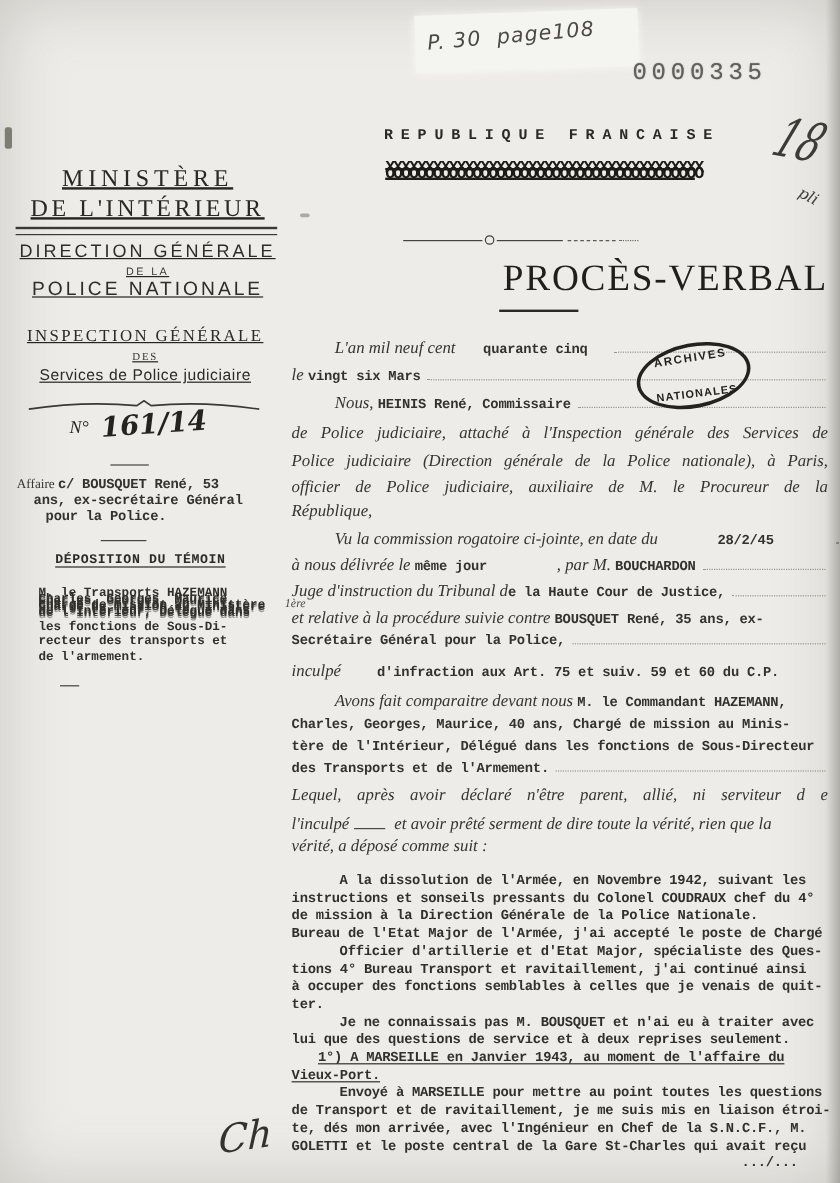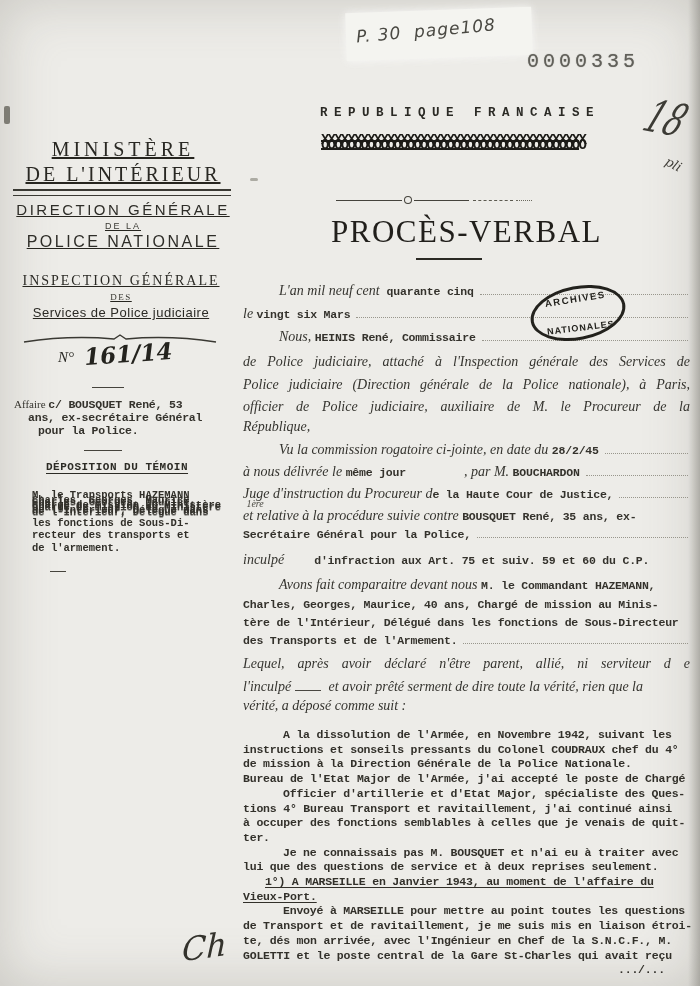--- a/index.html
+++ b/index.html
@@ -60,21 +60,21 @@
   .affaire{left:14px;top:398px;width:228px;}
   .pf{font-size:11px;color:#35342e;}
   .deposition-label{left:46px;top:461px;font-family:"Liberation Mono",monospace;font-weight:bold;
                     font-size:11px;letter-spacing:.5px;color:#2c2b25;text-decoration:underline;
                     text-underline-offset:3px;}
   .witness{left:32px;top:489px;width:208px;}
   .wline{font-family:"Liberation Mono",monospace;font-weight:bold;font-size:10.5px;
          line-height:12.5px;color:#312f29;white-space:pre;}
   .wline.ovl{margin-top:-7.5px;text-shadow:0 1.5px 0 rgba(45,43,38,.85),0 3px 0 rgba(45,43,38,.4);}
   
-  .title{left:243px;top:214px;width:447px;text-align:center;font-size:31px;
+  .title{left:243px;top:214px;width:447px;text-align:right;font-size:31px;
          letter-spacing:1.5px;color:#211f1b;}
   .title-rule{left:416px;top:258px;width:66px;height:2px;background:#2b2a24;}
   .form-lines{left:243px;top:283px;width:447px;}
   .fline{display:flex;align-items:baseline;white-space:pre;}
   .fline.just{display:block;text-align:justify;text-align-last:justify;white-space:normal;}
   .p{font-family:"Liberation Serif",serif;font-style:italic;font-size:14px;color:#35342f;}
   .t{font-family:"Liberation Mono",monospace;font-weight:bold;font-size:11.5px;
      letter-spacing:-.2px;color:#34322c;}
   .a{display:inline-block;width:0;overflow:visible;font-family:"Liberation Serif",serif;
      font-style:italic;font-size:10px;color:#4a4942;transform:translate(-186px,9px);}
@@ -173,30 +173,30 @@
       <div class="wline">les fonctions de Sous-Di-</div>
       <div class="wline">recteur des transports et</div>
       <div class="wline">de l'armement.</div>
     </div>
   <div class="abs dash dash3"></div>
 
   <div class="abs title">PROCÈS-VERBAL</div>
   <div class="abs title-rule"></div>
 
   <div class="abs form-lines">
-      <div class="fline" style="padding-left: 36px; min-height: 23px;"><span class="p">L'an mil neuf cent  </span><span class="t">quarante cinq</span><span class="leader"></span></div>
+      <div class="fline" style="padding-left: 36px; min-height: 23px; gap: 16px;"><span class="p">L'an mil neuf cent  </span><span class="t">quarante cinq</span><span class="leader"></span></div>
       <div class="fline" style="min-height: 23px;"><span class="p">le </span><span class="t">vingt six Mars</span><span class="leader"></span></div>
       <div class="fline" style="padding-left: 36px; min-height: 23px;"><span class="p">Nous, </span><span class="t">HEINIS René, Commissaire</span><span class="leader"></span></div>
       <div class="fline just" style="min-height: 23px;"><span class="p">de Police judiciaire, attaché à l'Inspection générale des Services de</span></div>
       <div class="fline just" style="min-height: 22px;"><span class="p">Police judiciaire (Direction générale de la Police nationale), à Paris,</span></div>
       <div class="fline just" style="min-height: 22px;"><span class="p">officier de Police judiciaire, auxiliaire de M. le Procureur de la</span></div>
       <div class="fline" style="min-height: 23px;"><span class="p">République,</span></div>
-      <div class="fline" style="padding-left: 36px; min-height: 22px;"><span class="p">Vu la commission rogatoire ci-jointe, en date du </span><span class="t">28/2/45</span><span class="leader"></span></div>
+      <div class="fline" style="padding-left: 36px; min-height: 22px; gap: 46px;"><span class="p">Vu la commission rogatoire ci-jointe, en date du </span><span class="t">28/2/45</span><span class="leader"></span></div>
       <div class="fline" style="min-height: 22px;"><span class="p">à nous délivrée le </span><span class="t">même jour</span><span class="g" style="width: 58px;"></span><span class="p">, par M. </span><span class="t">BOUCHARDON</span><span class="leader"></span></div>
-      <div class="fline" style="min-height: 22px;"><span class="p">Juge d'instruction du Procureur d</span><span class="a">1ère</span><span class="t">e la Haute Cour de Justice,</span><span class="leader"></span></div>
+      <div class="fline" style="min-height: 22px;"><span class="p">Juge d'instruction du Tribunal d</span><span class="a">1ère</span><span class="t">e la Haute Cour de Justice,</span><span class="leader"></span></div>
       <div class="fline" style="min-height: 20px;"><span class="p">et relative à la procédure suivie contre </span><span class="t">BOUSQUET René, 35 ans, ex-</span></div>
       <div class="fline" style="min-height: 24px;"><span class="t">Secrétaire Général pour la Police,</span><span class="leader"></span></div>
       <div class="fline" style="min-height: 25px;"><span class="p">inculpé</span><span class="g" style="width: 30px;"></span><span class="t">d'infraction aux Art. 75 et suiv. 59 et 60 du C.P.</span></div>
       <div class="fline" style="padding-left: 36px; min-height: 21px;"><span class="p">Avons fait comparaitre devant nous </span><span class="t">M. le Commandant HAZEMANN,</span></div>
       <div class="fline" style="min-height: 18px;"><span class="t">Charles, Georges, Maurice, 40 ans, Chargé de mission au Minis-</span></div>
       <div class="fline" style="min-height: 18px;"><span class="t">tère de l'Intérieur, Délégué dans les fonctions de Sous-Directeur</span></div>
       <div class="fline" style="min-height: 20px;"><span class="t">des Transports et de l'Armement.</span><span class="leader"></span></div>
       <div class="fline just" style="min-height: 22px;"><span class="p">Lequel, après avoir déclaré n'être parent, allié, ni serviteur d e</span></div>
       <div class="fline" style="min-height: 22px;"><span class="p">l'inculpé</span><span class="r" style="width: 26px;"></span><span class="p"> et avoir prêté serment de dire toute la vérité, rien que la</span></div>
       <div class="fline" style="min-height: 22px;"><span class="p">vérité, a déposé comme suit :</span></div>

